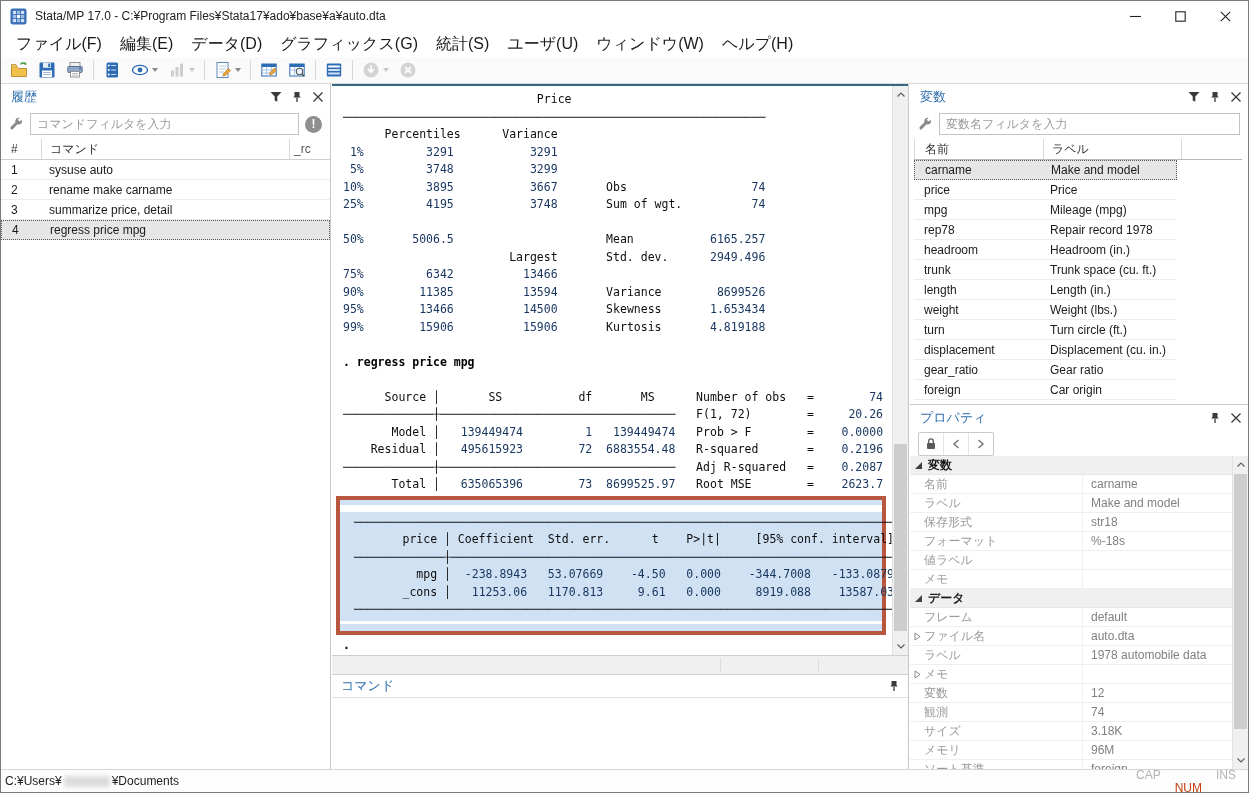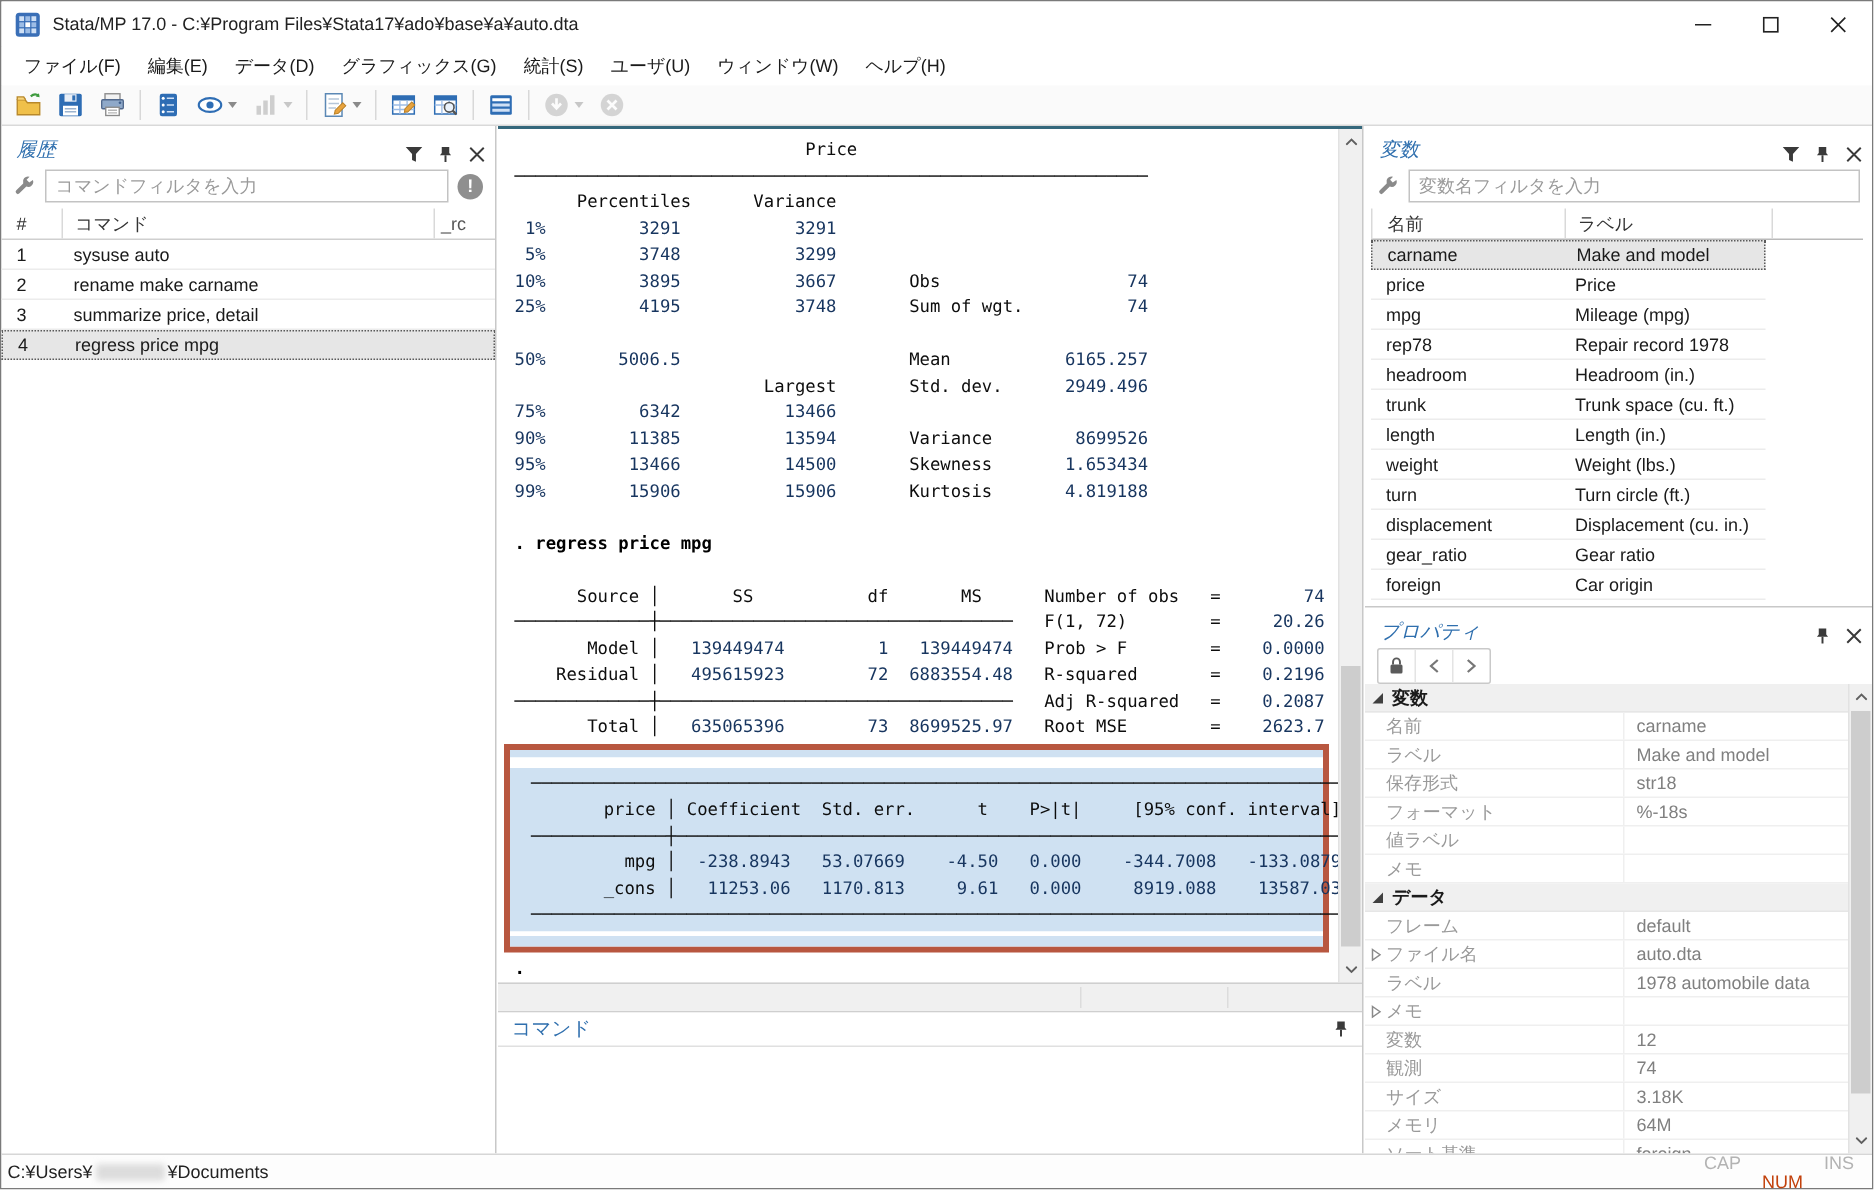--- a/index.html
+++ b/index.html
@@ -13,38 +13,38 @@
 
   
   .titlebar{position:absolute;left:0;top:0;right:0;height:30px;background:#ffffff;display:flex;align-items:center;}
   .app-logo{width:17px;height:17px;margin:0 8px 0 9px;flex:0 0 auto;}
   .title-text{font-size:12px;color:#222;}
   .win-controls{position:absolute;right:0;top:0;height:30px;display:flex;}
   .win-btn{width:45px;height:30px;display:flex;align-items:center;justify-content:center;color:#222;}
 
   
   .menubar{position:absolute;left:0;top:30px;right:0;height:26px;background:#ffffff;display:flex;align-items:center;padding-left:6px;}
-  .menu-item{padding:4px 9px;font-size:12px;color:#1a1a1a;cursor:default;}
+  .menu-item{padding:4px 9px;font-size:16px;color:#1a1a1a;cursor:default;}
 
   
   .toolbar{position:absolute;left:0;top:56px;right:0;height:27px;background:#fafafa;border-bottom:1px solid #d9d9d9;display:flex;align-items:center;padding-left:4px;box-sizing:border-box;}
   .tb-btn{height:24px;display:flex;align-items:center;padding:0 3px;margin:0 1px;border:1px solid transparent;border-radius:2px;}
   .tb-btn svg{width:18px;height:18px;}
   .tb-btn.disabled{opacity:.45;filter:grayscale(1);}
   .tb-caret{width:0;height:0;border-left:3.5px solid transparent;border-right:3.5px solid transparent;border-top:4px solid #8a8a8a;margin-left:3px;}
   .tb-sep{width:1px;height:20px;background:#d8d8d8;margin:0 4px;}
 
   
   .workarea{position:absolute;left:0;top:83px;right:0;bottom:23px;}
   .col-left{position:absolute;left:0;top:0;width:330px;bottom:0;background:#fff;border-right:1px solid #c8c8c8;box-sizing:border-box;}
   .col-center{position:absolute;left:331px;top:0;width:577px;bottom:0;background:#fff;border-right:1px solid #c8c8c8;box-sizing:border-box;}
   .col-right{position:absolute;left:909px;top:0;right:0;bottom:0;background:#fff;}
 
   
-  .panel-header{height:25px;display:flex;align-items:flex-end;padding:0 6px 0 10px;font-style:italic;}
+  .panel-header{height:25px;display:flex;align-items:center;padding:0 6px 0 10px;}
   .panel-title{color:#2f6fae;font-size:13px;flex:1 1 auto;}
   .ph-icons{display:flex;align-items:center;gap:9px;}
   .ph-icons svg{width:12px;height:12px;display:block;}
 
   
   .filter-row{height:30px;display:flex;align-items:center;padding:0 8px;gap:6px;}
   .filter-row svg.wrench{width:15px;height:15px;flex:0 0 auto;}
   .filter-input{flex:1 1 auto;height:22px;border:1px solid #c3c3c3;font-size:12px;padding:0 6px;color:#333;box-sizing:border-box;outline:none;font-family:inherit;}
   .filter-input::placeholder{color:#9a9a9a;}
   .excl{width:17px;height:17px;border-radius:50%;background:#8f8f8f;color:#fff;font-weight:bold;display:flex;align-items:center;justify-content:center;font-size:12px;flex:0 0 auto;}
@@ -687,21 +687,21 @@
               <span class="prop-val">74</span>
             </div>
             <div class="prop-row">
               <span class="prop-exp"></span>
               <span class="prop-key">サイズ</span>
               <span class="prop-val">3.18K</span>
             </div>
             <div class="prop-row">
               <span class="prop-exp"></span>
               <span class="prop-key">メモリ</span>
-              <span class="prop-val">64M</span>
+              <span class="prop-val">96M</span>
             </div>
             <div class="prop-row">
               <span class="prop-exp"></span>
               <span class="prop-key">ソート基準</span>
               <span class="prop-val">foreign</span>
             </div>
           </div>
         <div class="vscroll" style="top:51px;">
           <div class="vs-arrow" style="top:0;">
               <svg width="8" height="5" viewBox="0 0 8 5">

